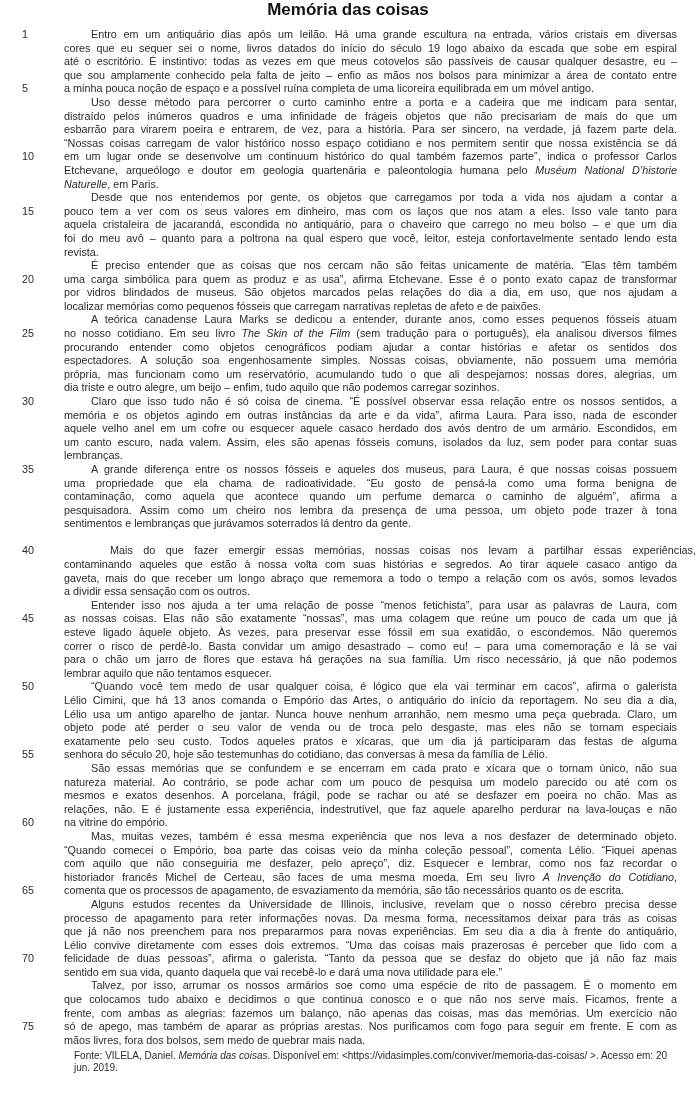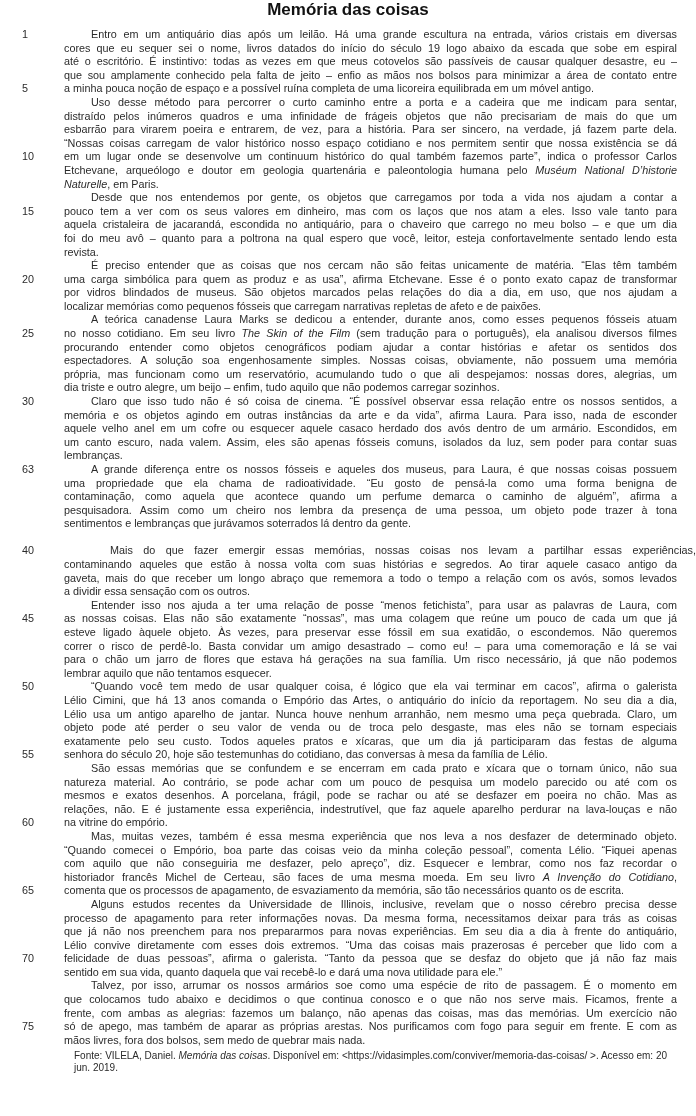--- a/index.html
+++ b/index.html
@@ -185,21 +185,21 @@
       </div>
       <div class="line">
         <span class="num"></span>
         <div class="txt"><span>um canto escuro, nada valem. Assim, eles são apenas fósseis comuns, isolados da luz, sem poder para contar suas</span></div>
       </div>
       <div class="line end">
         <span class="num"></span>
         <div class="txt"><span>lembranças.</span></div>
       </div>
       <div class="line ind">
-        <span class="num">63</span>
+        <span class="num">35</span>
         <div class="txt"><span>A grande diferença entre os nossos fósseis e aqueles dos museus, para Laura, é que nossas coisas possuem</span></div>
       </div>
       <div class="line">
         <span class="num"></span>
         <div class="txt"><span>uma propriedade que ela chama de radioatividade. “Eu gosto de pensá-la como uma forma benigna de</span></div>
       </div>
       <div class="line">
         <span class="num"></span>
         <div class="txt"><span>contaminação, como aquela que acontece quando um perfume demarca o caminho de alguém”, afirma a</span></div>
       </div>

